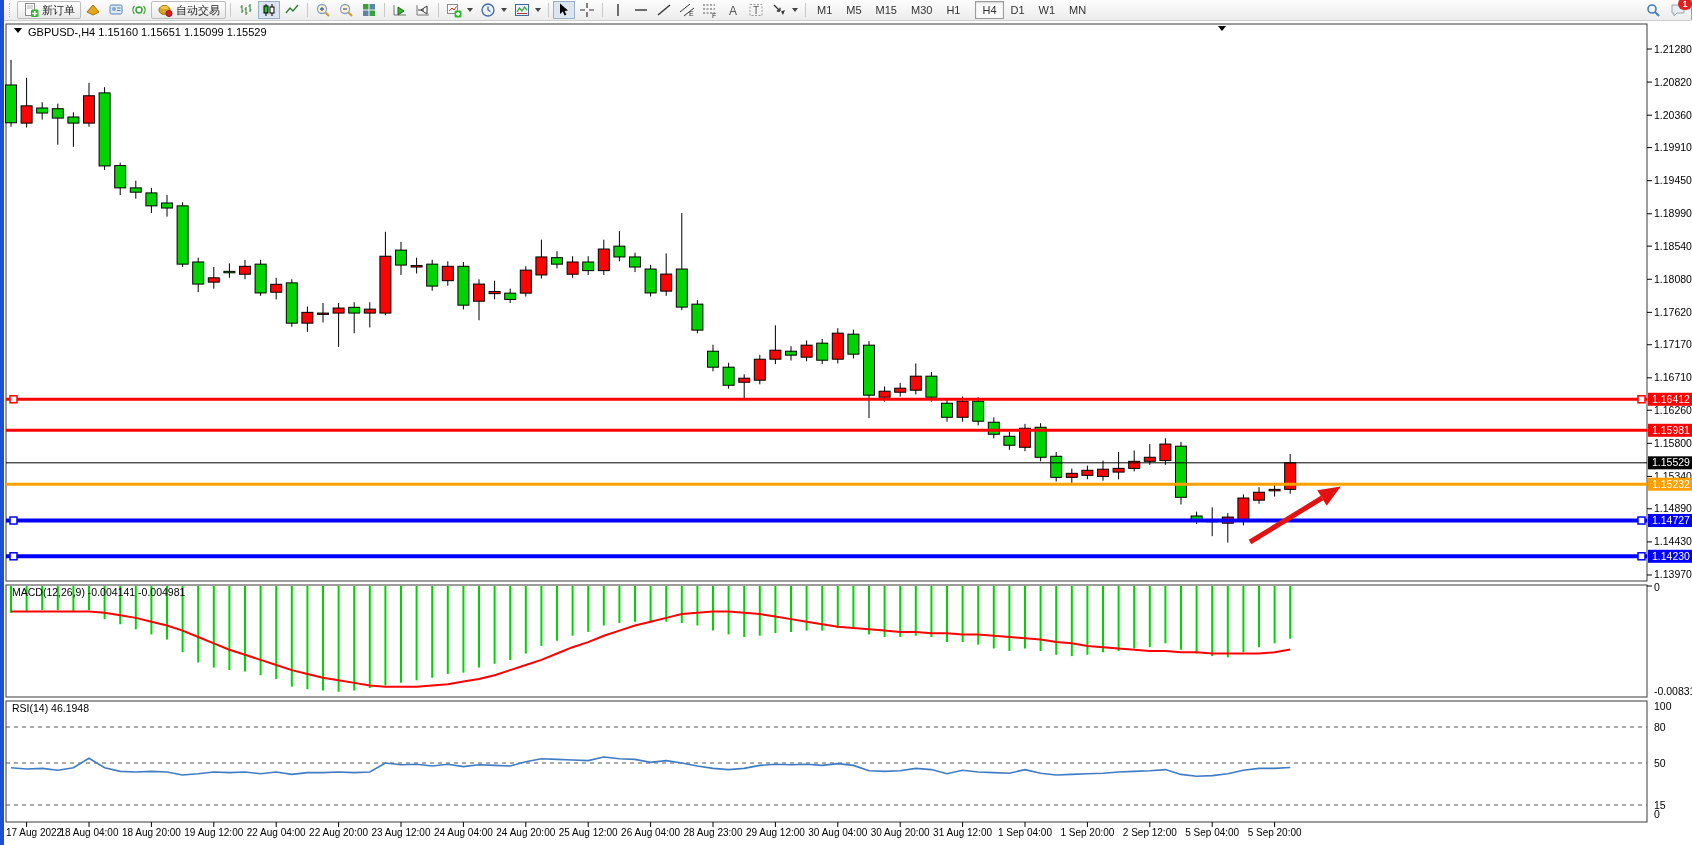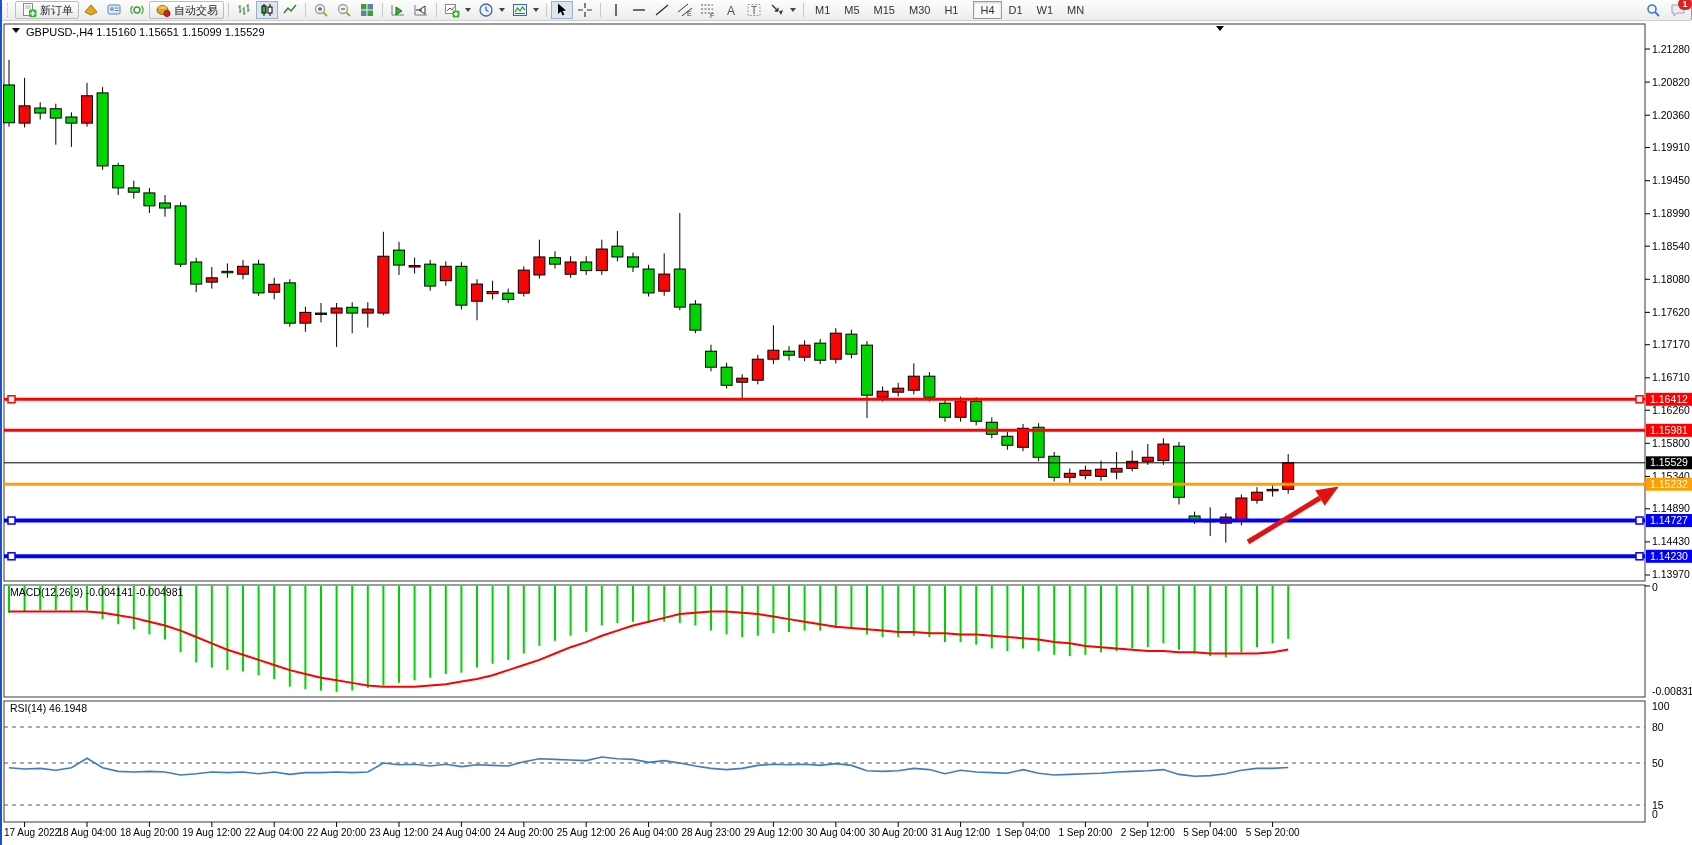--- a/index.html
+++ b/index.html
@@ -1,17 +1,17 @@
 <!DOCTYPE html>
 <html><head>
 <meta charset="utf-8">
 <style>
   html,body{margin:0;padding:0;background:#e8e8e8;}
   body{width:1692px;height:845px;position:relative;font-family:"Liberation Sans",sans-serif;overflow:hidden;}
-  .app{position:absolute;inset:0;background:#8b5cf6;border-left:2px solid #1d4ed8;border-right:1px solid #9a9a9a;box-sizing:border-box;}
+  .app{position:absolute;inset:0;background:#8b5cf6;border-left:4px solid #1d4ed8;border-right:1px solid #9a9a9a;box-sizing:border-box;}
   .toolbar{position:absolute;top:0;left:0;right:0;height:20px;background:linear-gradient(#fdfdfd,#ececec);border-bottom:1px solid #cfcfcf;display:flex;align-items:center;gap:1px;padding:0 3px;z-index:5;}
   .tb-btn{height:18px;min-width:20px;display:flex;align-items:center;justify-content:center;gap:3px;border:1px solid transparent;background:transparent;font:11px "Liberation Sans",sans-serif;color:#222;padding:0 2px;cursor:default;}
   .tb-btn.labeled{border:1px solid #bdbdbd;background:linear-gradient(#ffffff,#e9e9e9);border-radius:2px;padding:0 5px;}
   .tb-btn.pressed{border:1px solid #9ab0c6;background:#dce6f1;}
   .tb-sep{width:1px;height:14px;background:#c9c9c9;margin:0 3px;flex:0 0 auto;}
   .grip{width:4px;height:14px;border-left:1px dotted #b5b5b5;margin:0 2px;flex:0 0 auto;}
   .ic{width:16px;height:16px;display:block;}
   .caret{width:0;height:0;border-left:3px solid transparent;border-right:3px solid transparent;border-top:4px solid #444;margin-left:2px;}
   .tf-btn{height:18px;min-width:26px;border:1px solid transparent;background:transparent;font:11px "Liberation Sans",sans-serif;color:#333;cursor:default;}
   .tf-btn.active{border:1px solid #9a9a9a;background:#fafafa;box-shadow:inset 0 1px 2px rgba(0,0,0,.15);margin-left:8px;}

